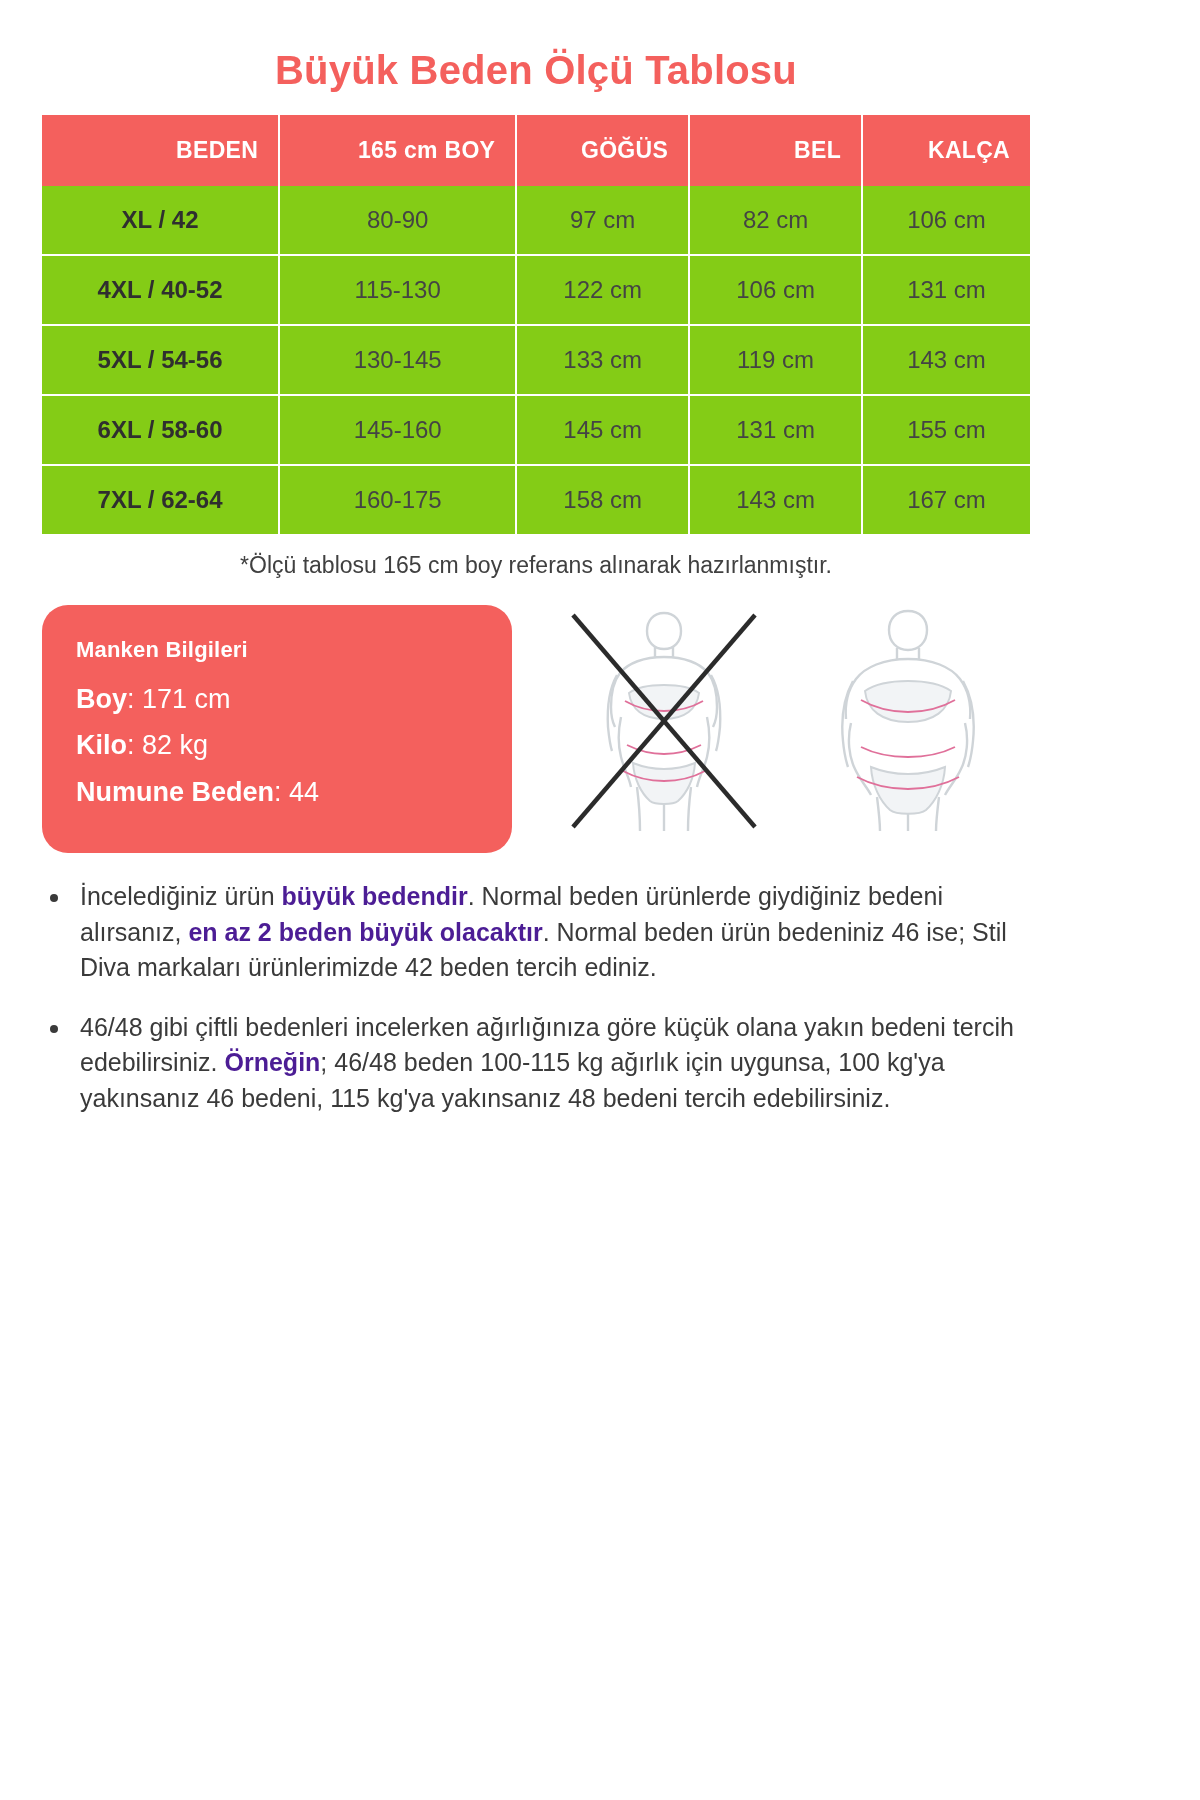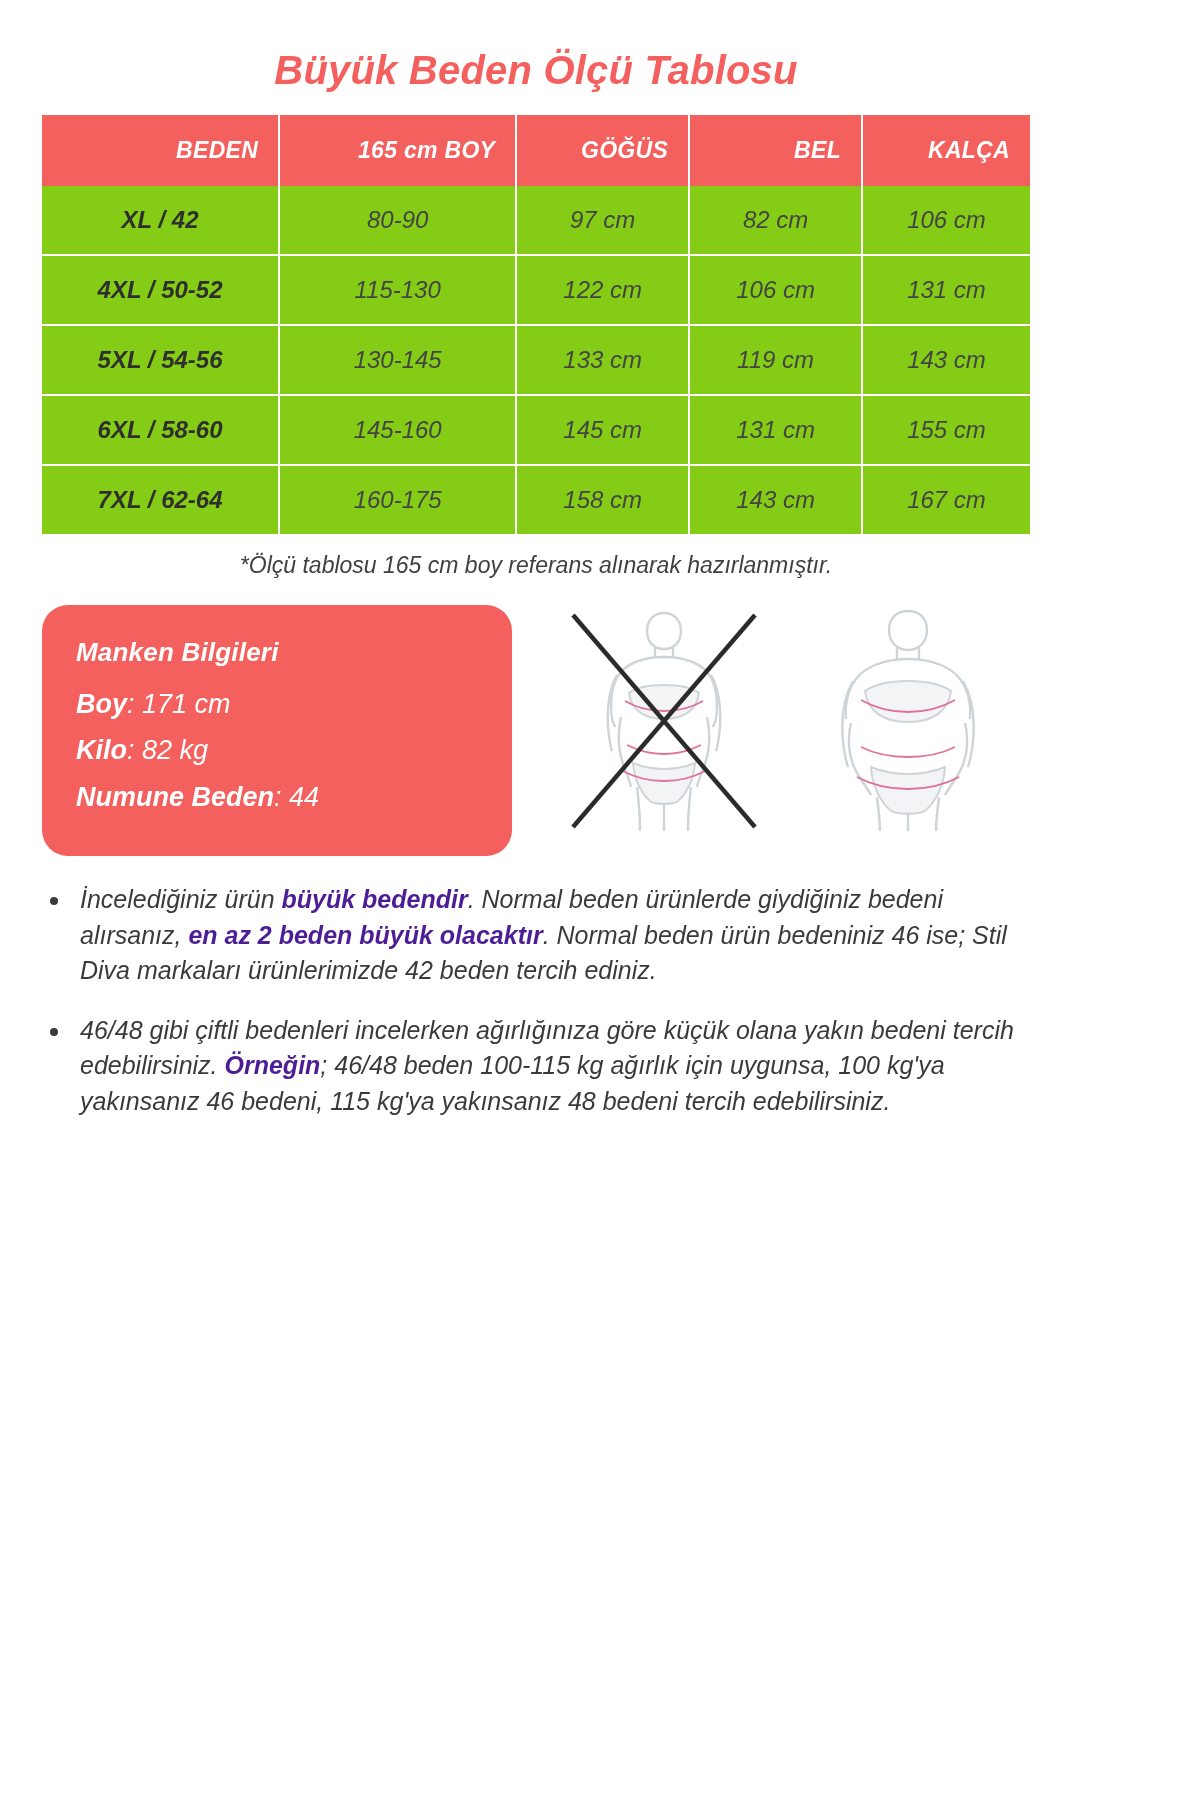--- a/index.html
+++ b/index.html
@@ -13,21 +13,20 @@
     font-family: "Liberation Sans", sans-serif;
     color: #3d3d3d;
     position: relative;
     overflow: hidden;
   }
   .page {
     width: 1072px;
     height: 1800px;
     box-sizing: border-box;
     padding: 30px 42px 0 42px;
-    font-style: italic;
   }
   .title {
     text-align: center;
     font-size: 40px;
     font-weight: bold;
     color: #f4605d;
     letter-spacing: 0.2px;
     margin: 18px 0 22px 0;
   }
   table.size-table {
@@ -82,21 +81,21 @@
     background: #f4605d;
     border-radius: 26px;
     color: #ffffff;
     padding: 28px 34px 30px 34px;
     width: 470px;
     box-sizing: border-box;
     min-height: 248px;
   }
   .model-card h2 {
     margin: 4px 0 20px 0;
-    font-size: 26px;
+    font-size: 22px;
     font-weight: bold;
     letter-spacing: 0.2px;
   }
   .model-line {
     font-size: 27px;
     margin-bottom: 13px;
     line-height: 1.2;
     margin-top: 14px;
   }
   .model-line b { font-weight: bold; }
@@ -150,21 +149,21 @@
     </thead>
     <tbody>
       <tr>
         <td class="size-col">XL / 42</td>
         <td>80-90</td>
         <td>97 cm</td>
         <td>82 cm</td>
         <td>106 cm</td>
       </tr>
       <tr>
-        <td class="size-col">4XL / 50-52</td>
+        <td class="size-col">4XL / 40-52</td>
         <td>115-130</td>
         <td>122 cm</td>
         <td>106 cm</td>
         <td>131 cm</td>
       </tr>
       <tr>
         <td class="size-col">5XL / 54-56</td>
         <td>130-145</td>
         <td>133 cm</td>
         <td>119 cm</td>

